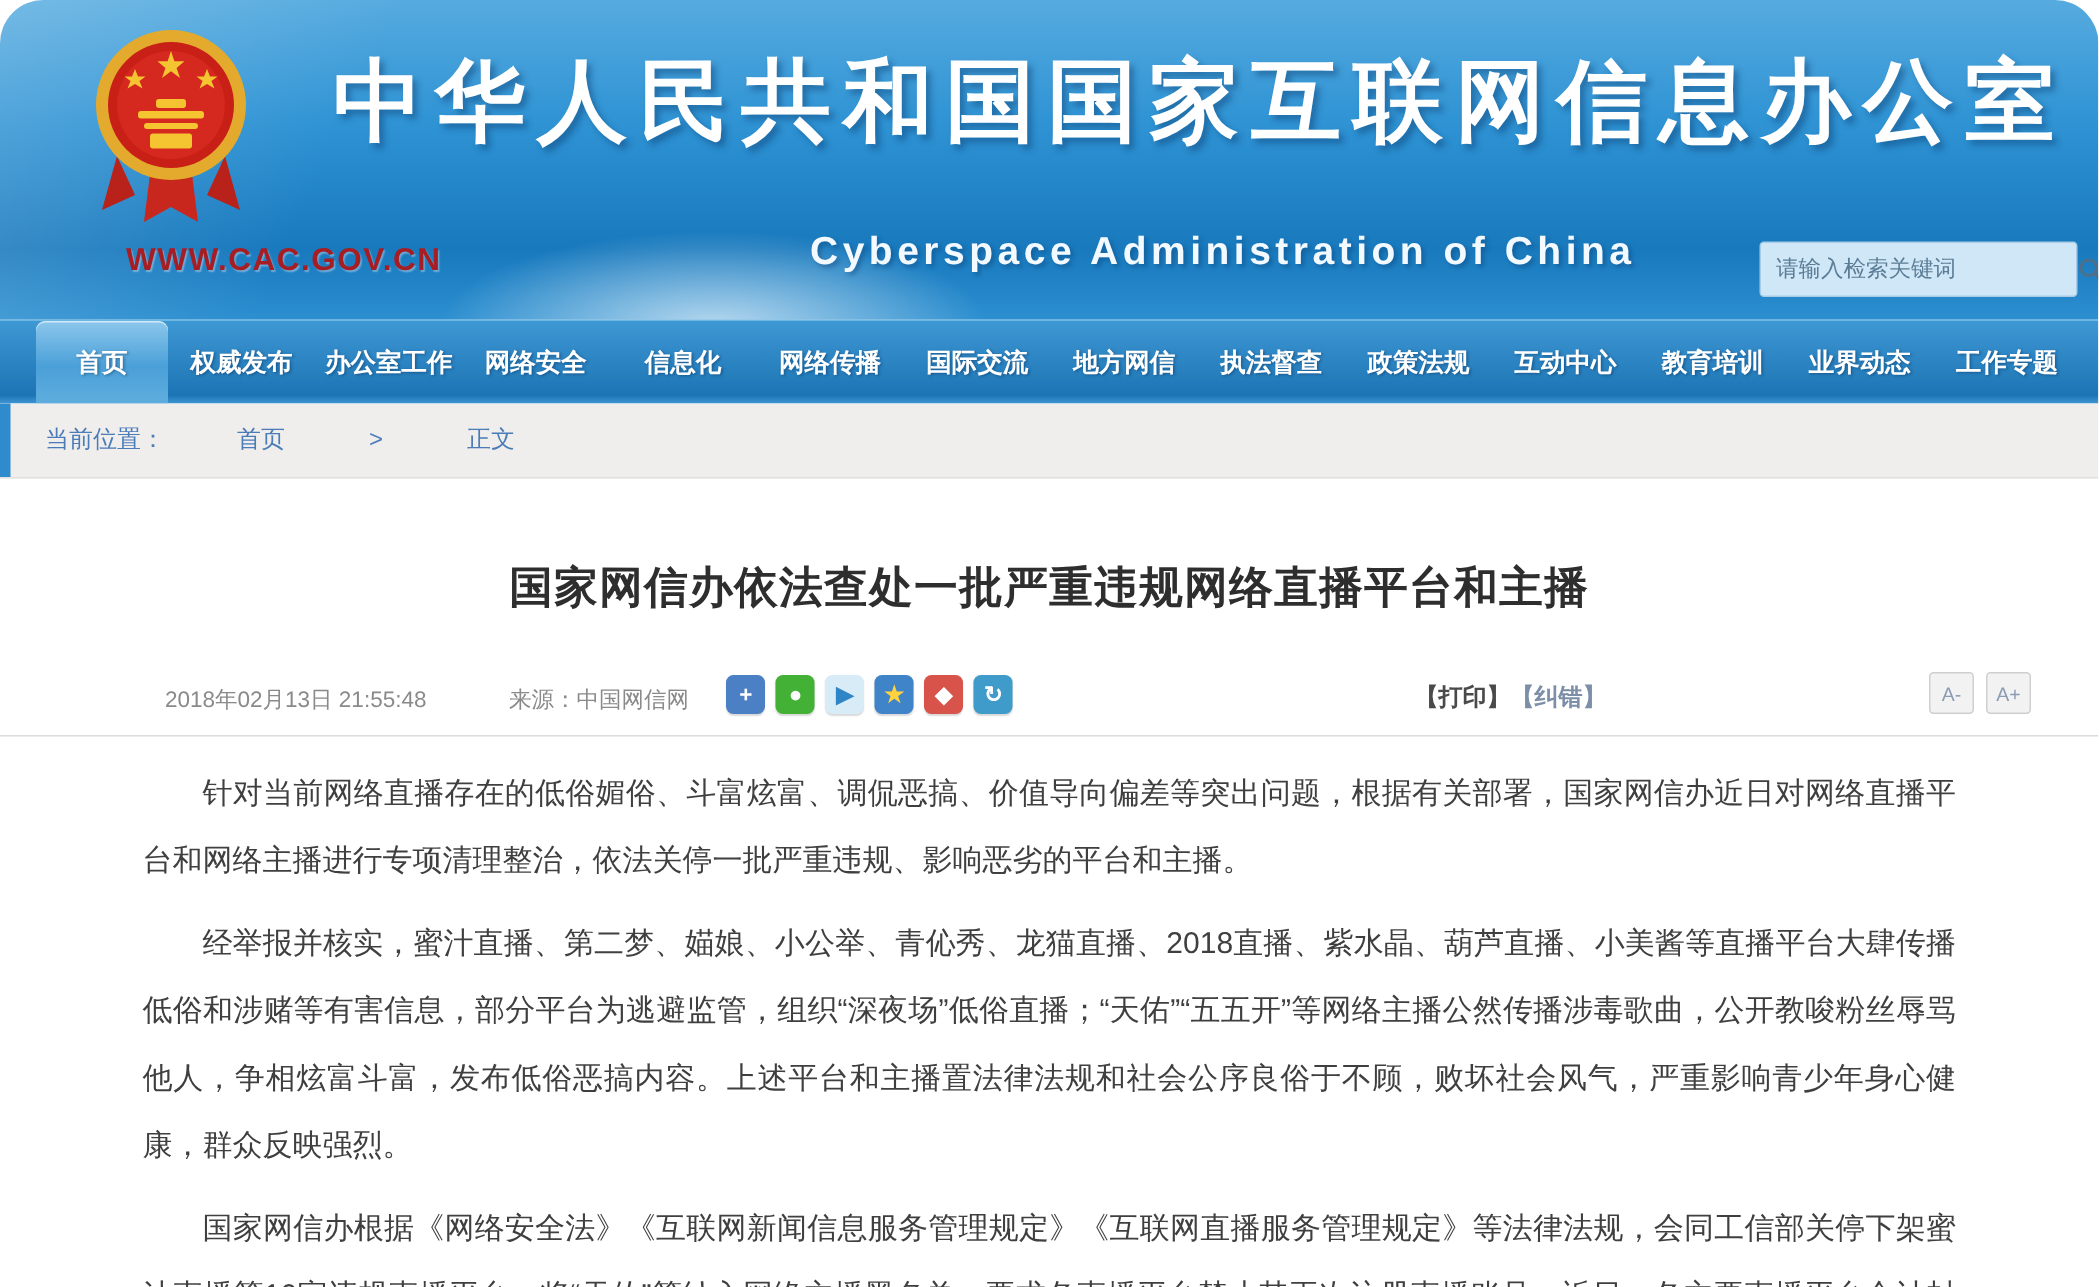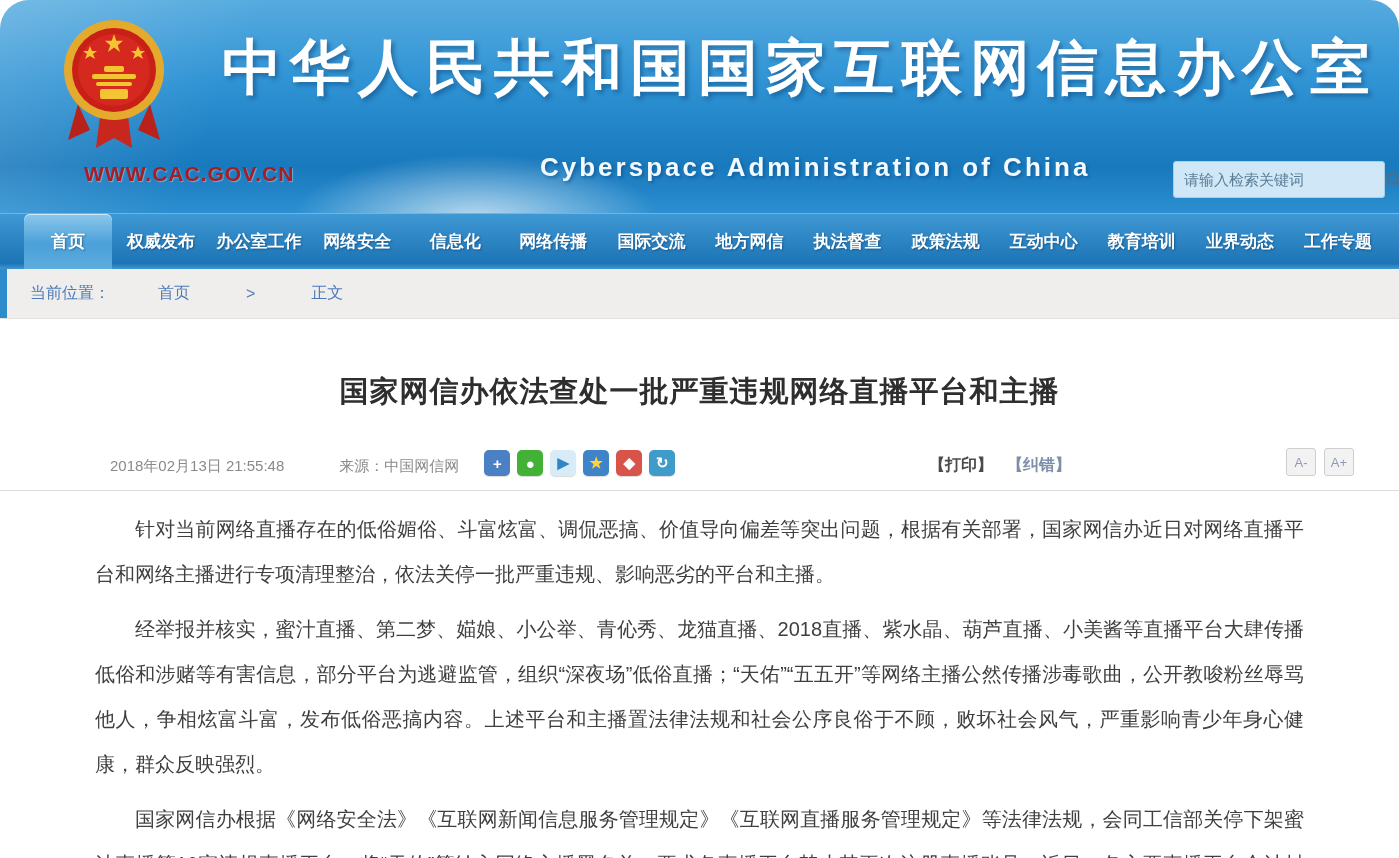--- a/index.html
+++ b/index.html
@@ -54,21 +54,21 @@
   .article{position:relative;}
   .article-title{margin:53px 60px 0;text-align:center;font-size:29px;font-weight:bold;
     color:#2e2e2e;letter-spacing:1px;}
   .meta-row{display:flex;align-items:flex-end;margin:30px 45px 0 110px;height:34px;}
   .meta-date{font-size:15px;color:#8a8a8a;margin-right:55px;}
   .meta-source{font-size:15px;color:#8a8a8a;margin-right:25px;}
   .share-icons{display:flex;gap:7px;margin-right:auto;}
   .share-ico{width:26px;height:26px;border-radius:5px;display:flex;align-items:center;
     justify-content:center;font-size:15px;font-weight:bold;cursor:pointer;
     box-shadow:0 1px 1px rgba(0,0,0,.15);}
-  .action-links{display:flex;gap:14px;margin-right:215px;}
+  .action-links{display:flex;margin-right:215px;}
   .action-link{font-size:16px;font-weight:bold;cursor:pointer;}
   .action-print{color:#4a4a4a;}
   .action-correct{color:#7d8fa8;}
   .font-btns{display:flex;gap:8px;}
   .font-btn{width:28px;height:26px;background:#f2f2f2;border:1px solid #cfcfcf;border-radius:3px;
     font-size:13px;color:#8b9bb4;display:flex;align-items:center;justify-content:center;cursor:pointer;}
   .meta-divider{border:none;border-top:1px solid #dcdcdc;margin:14px 0 0 0;}
   .article-body{padding:16px 95px 0;}
   .article-body p{margin:0 0 10px;font-size:20px;line-height:45px;color:#3f3f3f;
     text-indent:2em;text-align:justify;}

